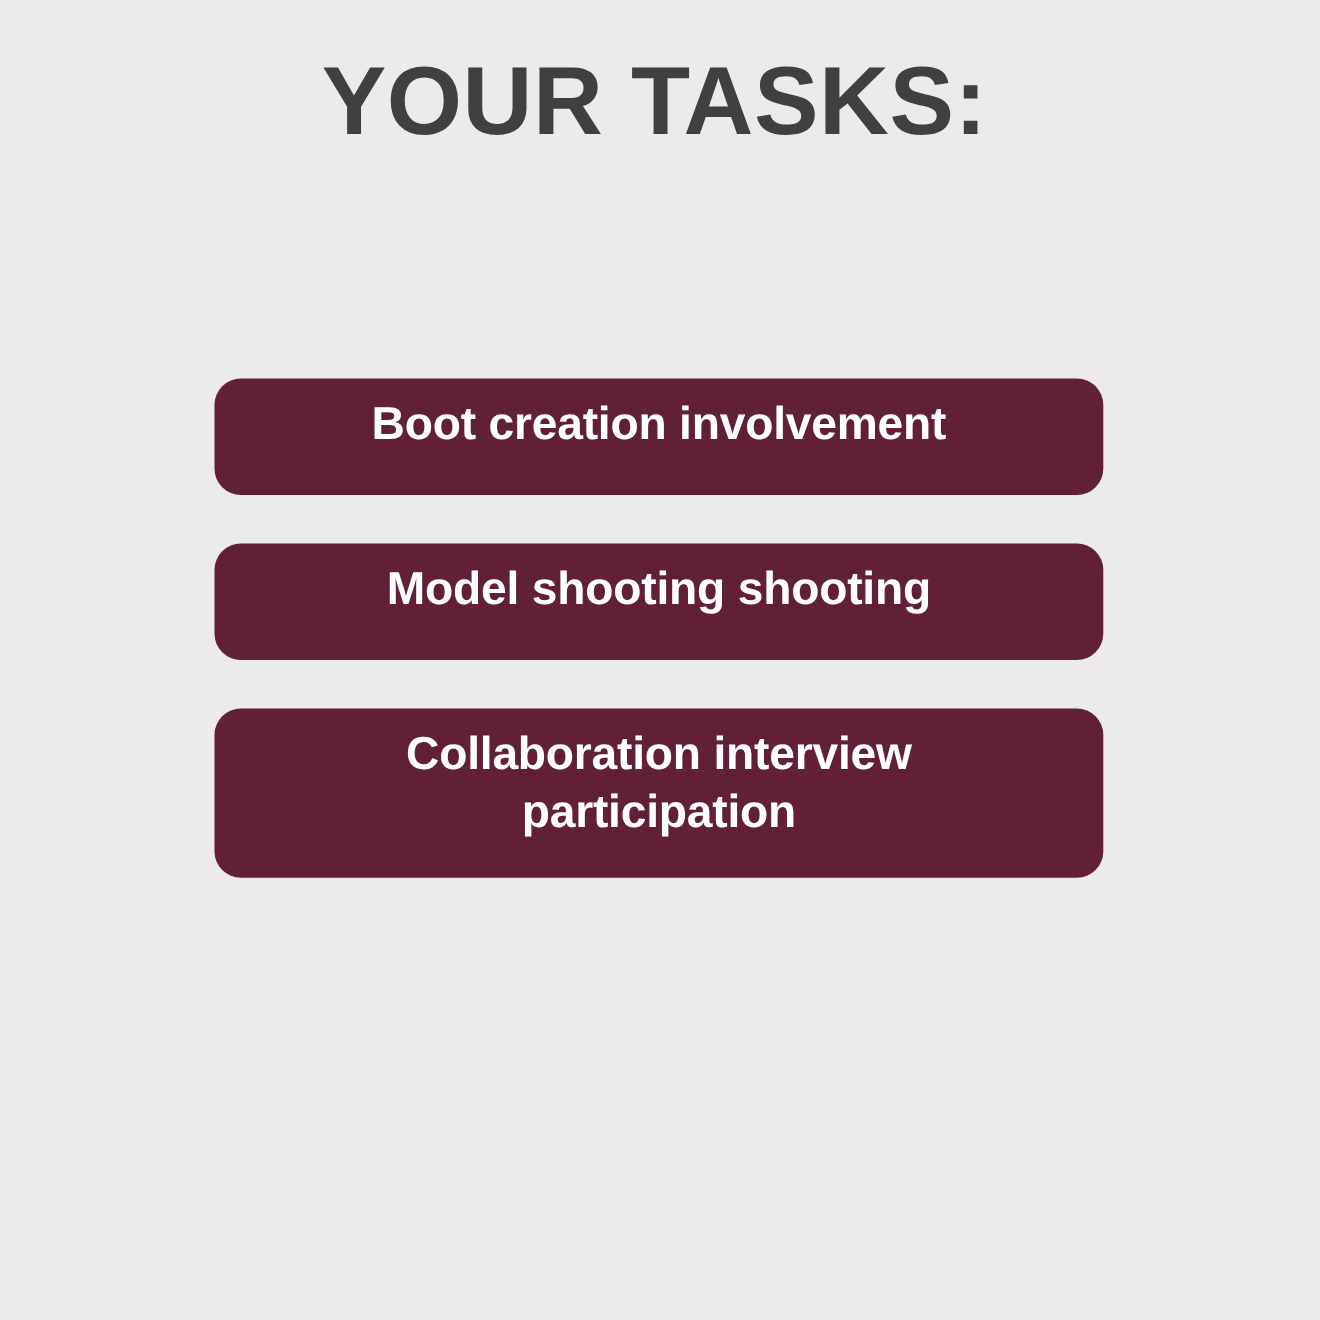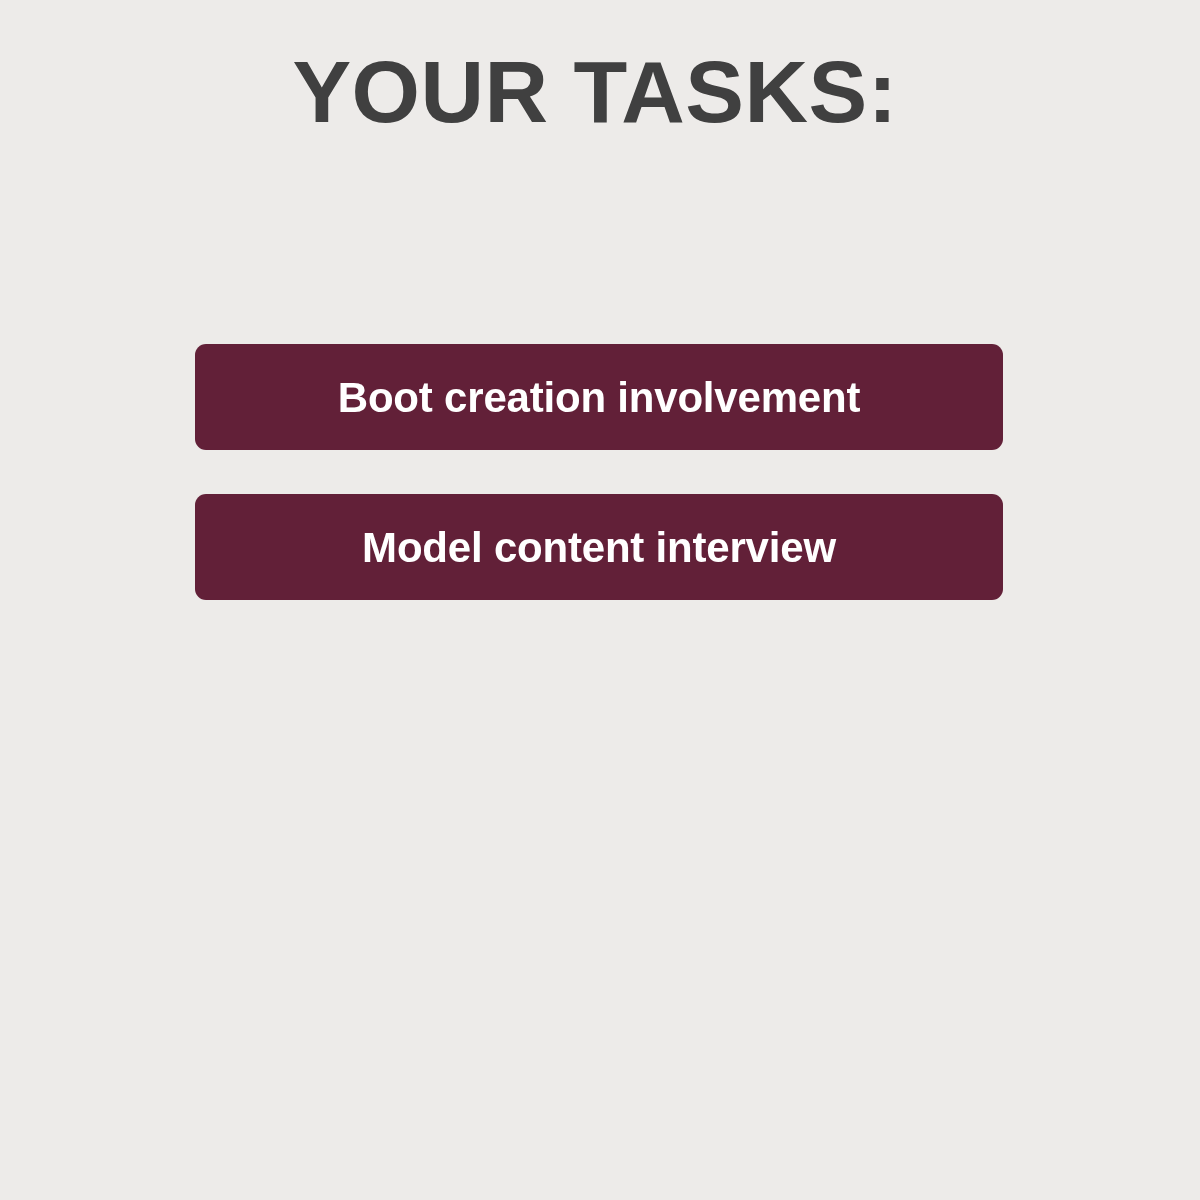--- a/index.html
+++ b/index.html
@@ -40,23 +40,23 @@
     width: 808px;
     display: flex;
     flex-direction: column;
     gap: 44px;
   }
   .task-card {
     box-sizing: border-box;
     width: 808px;
     min-height: 106px;
     background: #622038;
-    border-radius: 11px;
+    border-radius: 24px;
     display: flex;
-    align-items: center;
+    align-items: flex-start;
     justify-content: center;
     padding: 14px 30px;
   }
   .task-card.two-line {
     min-height: 154px;
   }
   .task-label {
     font-family: "Liberation Sans", sans-serif;
     font-size: 42px;
     font-weight: bold;
@@ -75,18 +75,22 @@
   <div class="page-title">YOUR TASKS:</div>
 
   <div class="task-list">
 
     <div class="task-card">
       <span class="task-label">Boot creation involvement</span>
     </div>
 
 
     <div class="task-card">
-      <span class="task-label">Model content interview</span>
+      <span class="task-label">Model shooting shooting</span>
     </div>
 
+    <div class="task-card two-line">
+      <span class="task-label">Collaboration interview
+participation</span>
+    </div>
 
   </div>
 </div>
 
 </body></html>

